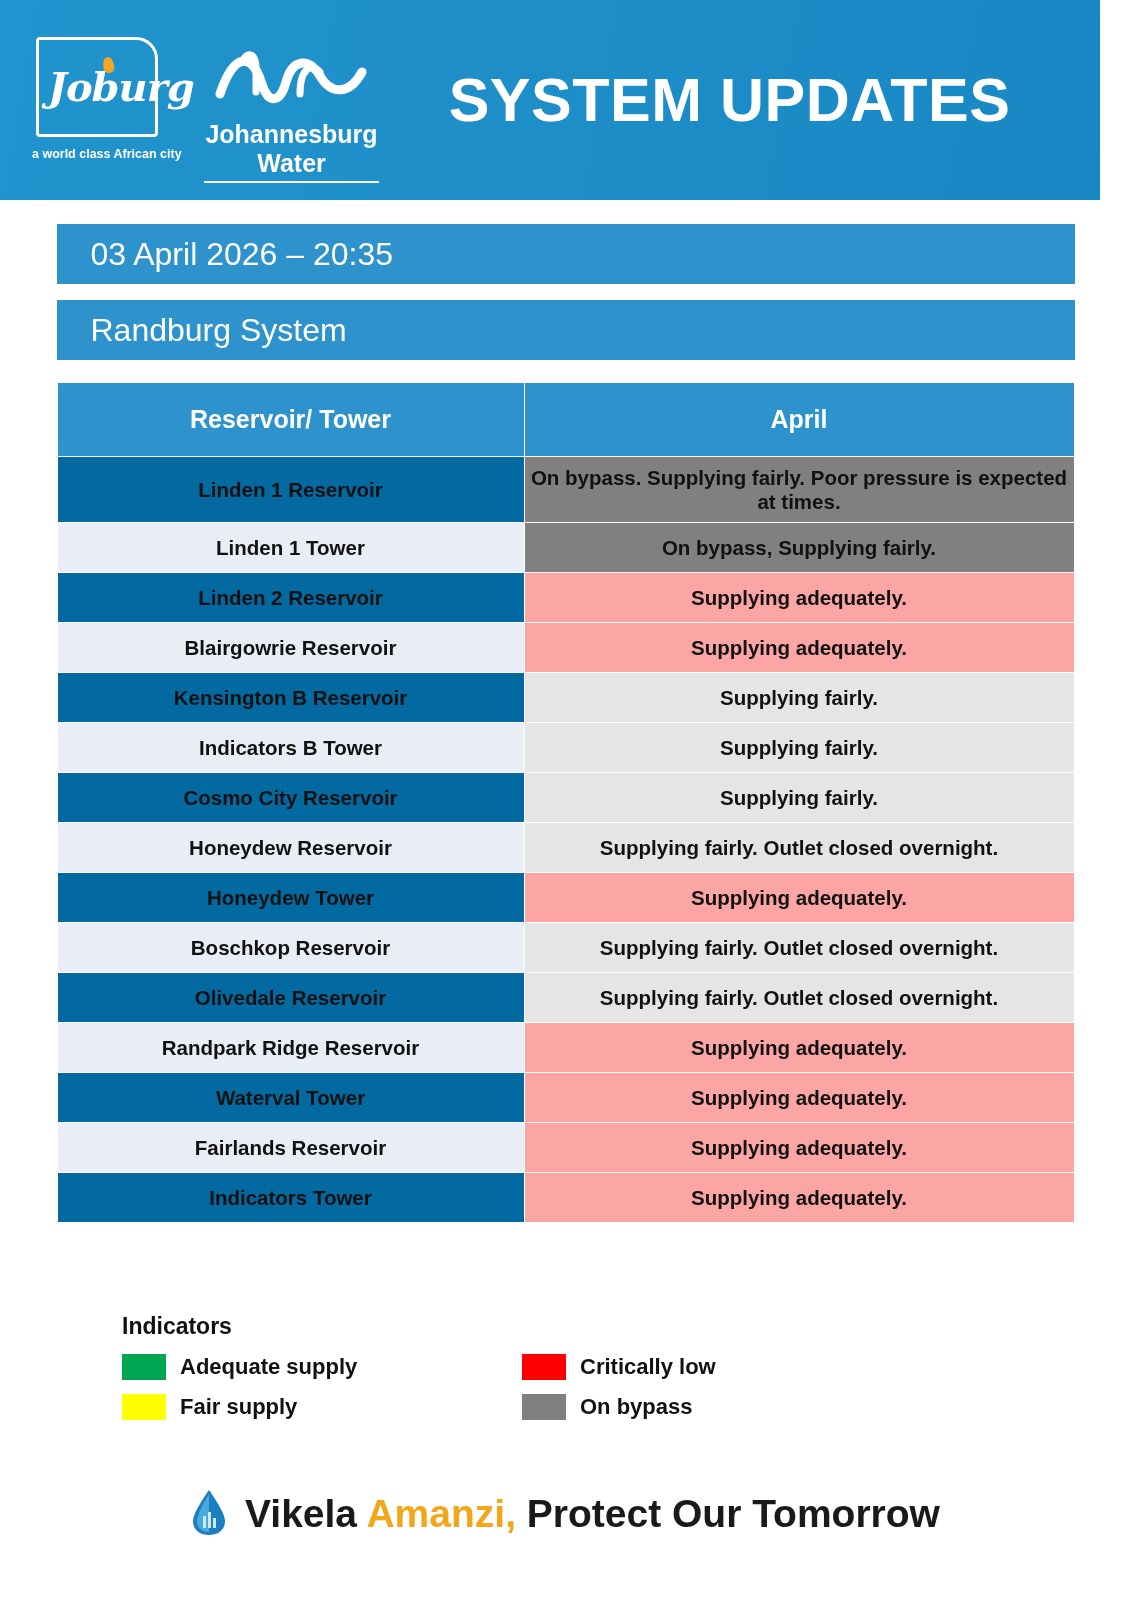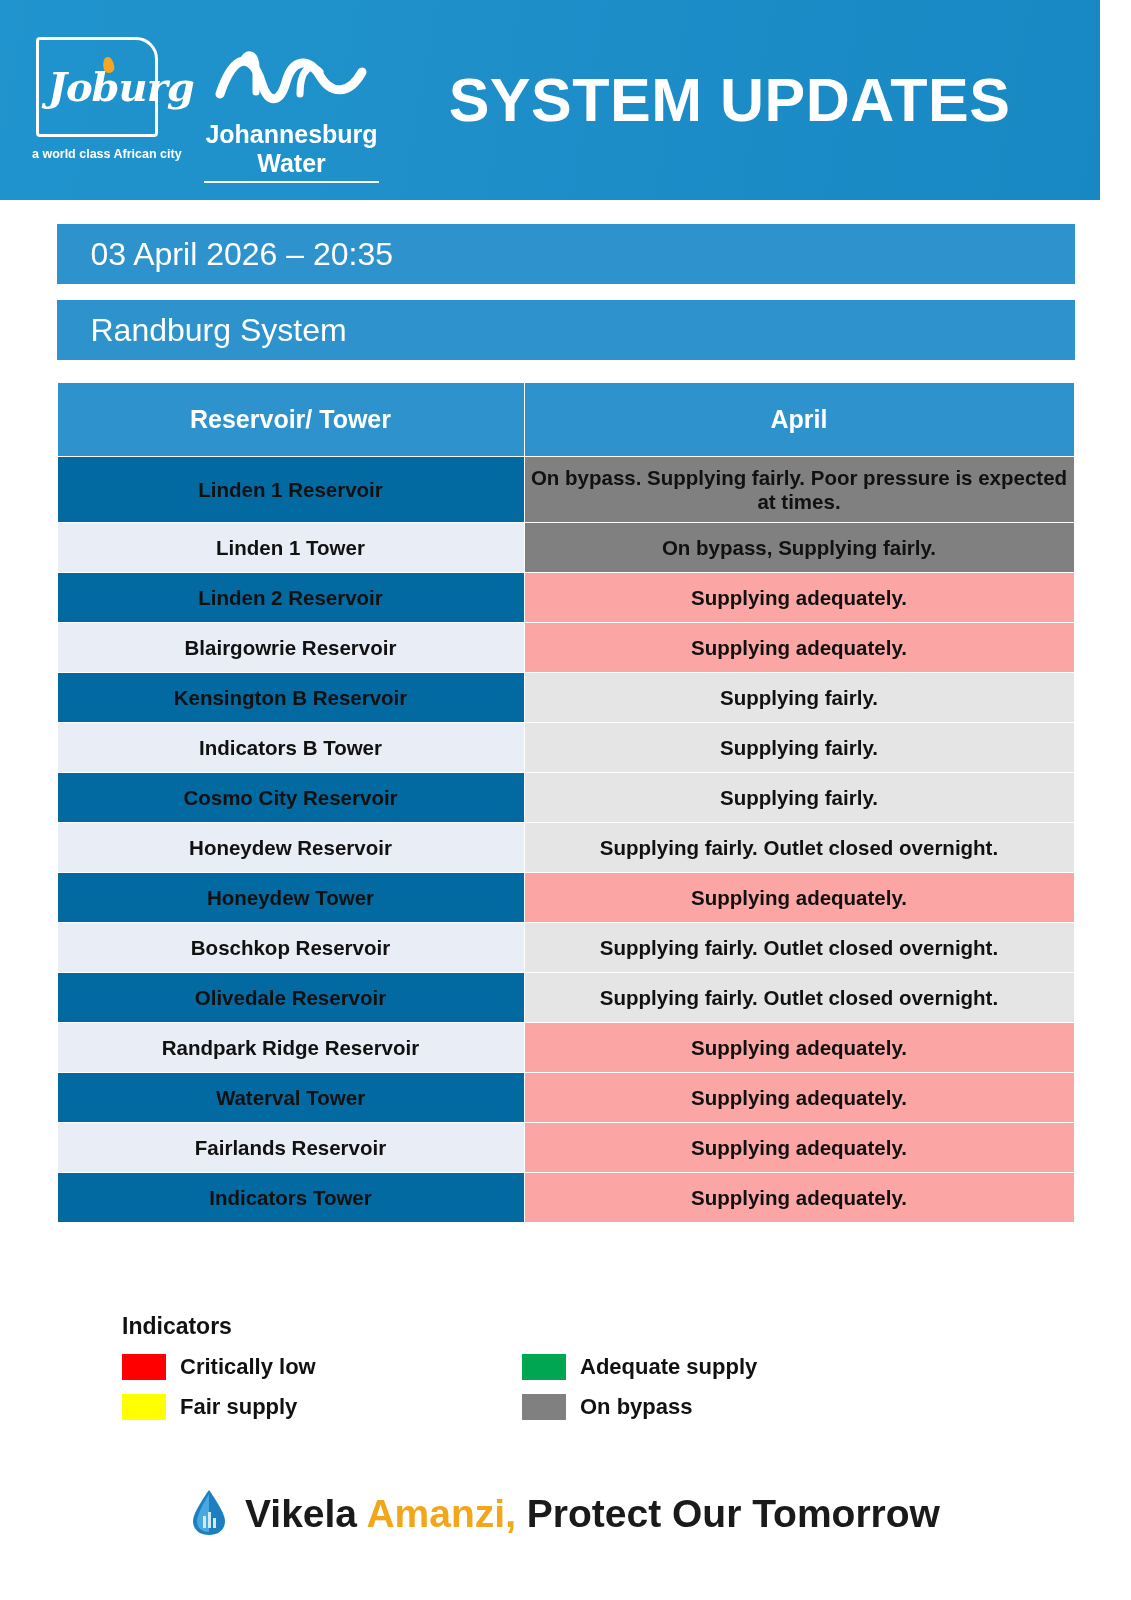--- a/index.html
+++ b/index.html
@@ -300,26 +300,26 @@
           <td class="name-even">Indicators Tower</td>
           <td class="st-green">Supplying adequately.</td>
         </tr>
       </tbody>
   </table>
 
   <div class="indicators">
     <div class="ind-title">Indicators</div>
     <div class="ind-grid">
       <div class="ind-item">
+        <span class="swatch sw-green"></span>
+        <span class="ind-label">Adequate supply</span>
+      </div>
+      <div class="ind-item">
         <span class="swatch sw-red"></span>
         <span class="ind-label">Critically low</span>
-      </div>
-      <div class="ind-item">
-        <span class="swatch sw-green"></span>
-        <span class="ind-label">Adequate supply</span>
       </div>
       <div class="ind-item">
         <span class="swatch sw-yellow"></span>
         <span class="ind-label">Fair supply</span>
       </div>
       <div class="ind-item">
         <span class="swatch sw-grey"></span>
         <span class="ind-label">On bypass</span>
       </div>
     </div>

